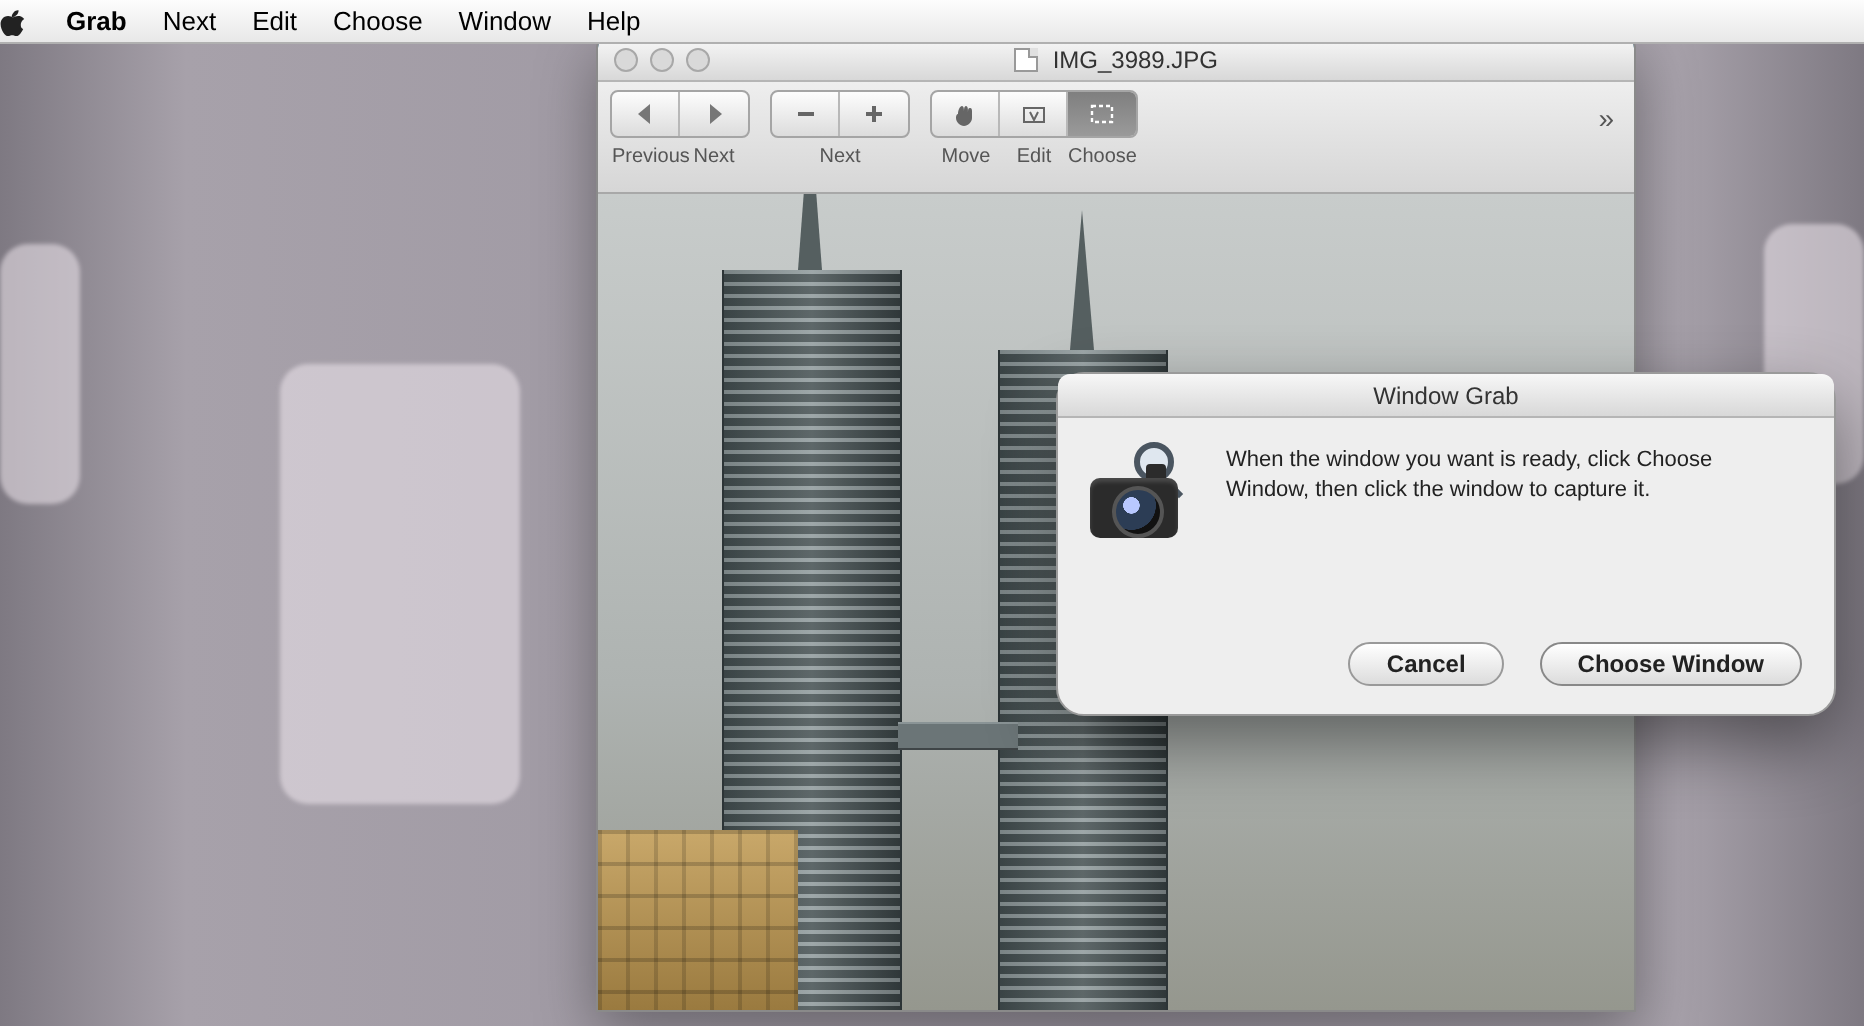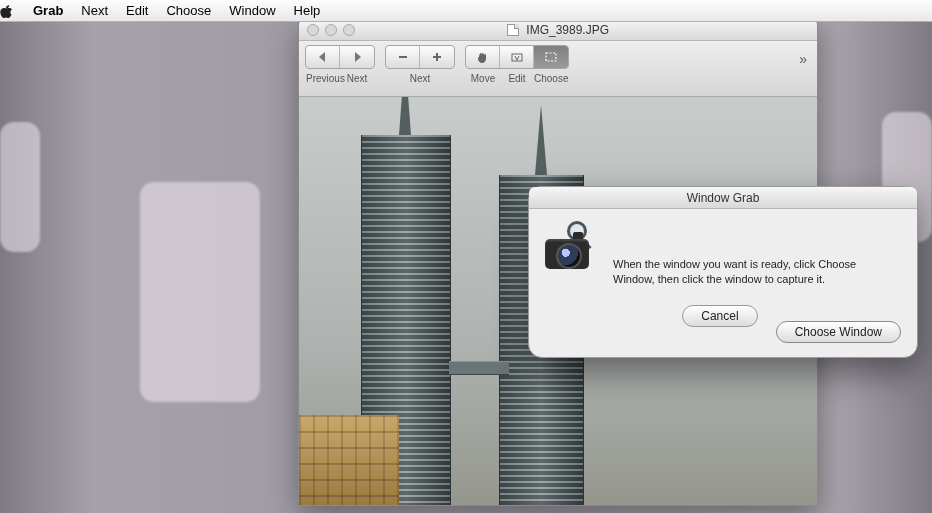--- a/index.html
+++ b/index.html
@@ -209,37 +209,36 @@
 .mag {
   position: absolute; left: 24px; top: -2px;
   width: 20px; height: 20px; border: 3px solid #4a5560; border-radius: 50%;
   background: rgba(200,220,240,0.4);
 }
 .mag::after {
   content: ""; position: absolute; right: -8px; bottom: -8px;
   width: 10px; height: 3px; background: #4a5560; transform: rotate(45deg);
 }
 .dlg-text {
-  font-size: 11px; color: #222; line-height: 1.4; margin-top: 34px;
+  font-size: 11px; color: #222; line-height: 1.4;
 }
 .dialog-buttons {
   position: absolute; right: 16px; bottom: 14px;
-  display: flex; gap: 18px;
+  display: flex; gap: 18px; font-weight: bold;
 }
 .aqua-btn {
   height: 22px; padding: 0 18px;
   border: 1px solid #999;
   border-radius: 11px;
   background: linear-gradient(#ffffff, #dcdcdc);
   font-size: 12px; color: #222;
   display: flex; align-items: center;
 }
 .aqua-btn.default {
   border-color: #888;
-  margin-top: 16px;
 }
 svg { display: block; }
 </style>
 </head>
 <body>
 
 <div class="menubar">
   <span class="apple">
     <svg width="14" height="14" viewBox="0 0 14 14">
         <path fill="#222" d="M9.3 1.2c0 .9-.4 1.7-1 2.3-.7.7-1.6 1.1-2.4 1-.1-.9.4-1.8 1-2.4.7-.7 1.7-1.1 2.4-.9zM11.6 10.5c-.3.7-.7 1.4-1.2 2-.6.8-1.3 1.6-2.2 1.6-.8 0-1.1-.5-2.1-.5s-1.3.5-2.1.5c-.9 0-1.6-.8-2.2-1.6C.5 10.7-.4 7.6 1 5.6c.7-1 1.9-1.6 3.1-1.6.9 0 1.8.6 2.4.6.6 0 1.6-.7 2.8-.6.5 0 1.9.2 2.8 1.5-2.4 1.4-2 4.8-.5 5z"></path>

